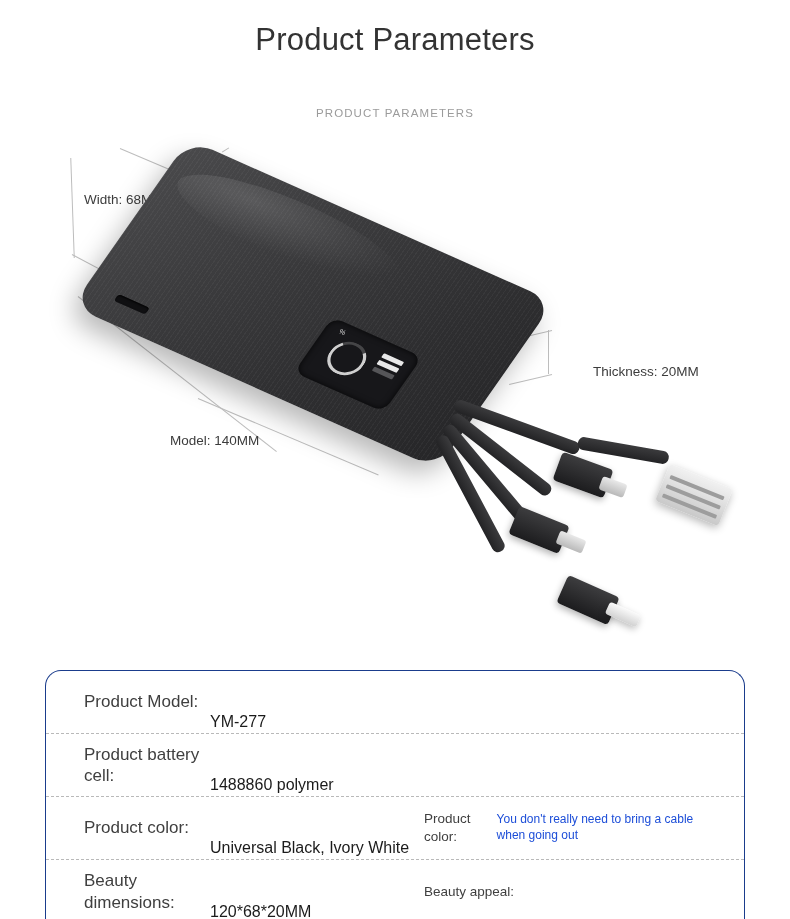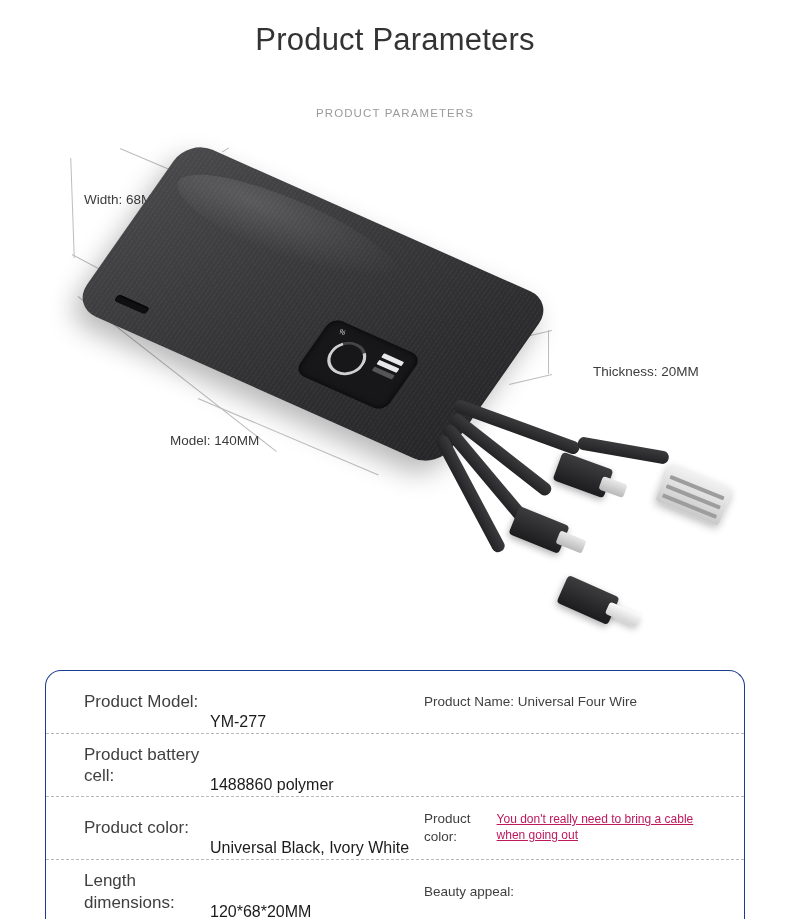--- a/index.html
+++ b/index.html
@@ -254,24 +254,23 @@
     padding-left: 8px;
     margin-top: 40px;
   }
   .lbl-wide {
     font-size: 13.5px;
     color: #3f3f3f;
     line-height: 1.3;
   }
   .val-small {
     font-size: 12px;
-    color: #be185d;
+    color: #1d4ed8;
     line-height: 1.3;
     padding-left: 10px;
-    text-decoration: underline;
   }
 </style>
 </head>
 <body>
 
 <div class="main-title">Product Parameters</div>
 <div class="sub-title">PRODUCT PARAMETERS</div>
 
 <div class="hero">
 
@@ -332,24 +331,20 @@
   <div class="lightning" style="top:478px; left:606px; width:34px; height:13px; transform: rotate(24deg);"></div>
 </div>
 
 <div class="spec-card">
 
   <div class="spec-row">
     <div class="spec-cell left">
       <span class="lbl">Product Model:</span>
       <span class="val">YM-277</span>
     </div>
-    <div class="spec-cell right">
-      <span class="lbl-wide">Product Name: Universal Four Wire</span>
-      <span class="val-small"></span>
-    </div>
   </div>
 
   <div class="spec-row">
     <div class="spec-cell left">
       <span class="lbl">Product battery cell:</span>
       <span class="val">1488860 polymer</span>
     </div>
   </div>
 
   <div class="spec-row">
@@ -358,21 +353,21 @@
       <span class="val">Universal Black, Ivory White</span>
     </div>
     <div class="spec-cell right">
       <span class="lbl-wide">Product color:</span>
       <span class="val-small">You don't really need to bring a cable when going out</span>
     </div>
   </div>
 
   <div class="spec-row">
     <div class="spec-cell left">
-      <span class="lbl">Length dimensions:</span>
+      <span class="lbl">Beauty dimensions:</span>
       <span class="val">120*68*20MM</span>
     </div>
     <div class="spec-cell right">
       <span class="lbl-wide">Beauty appeal:</span>
       <span class="val-small"></span>
     </div>
   </div>
 
 </div>
 

